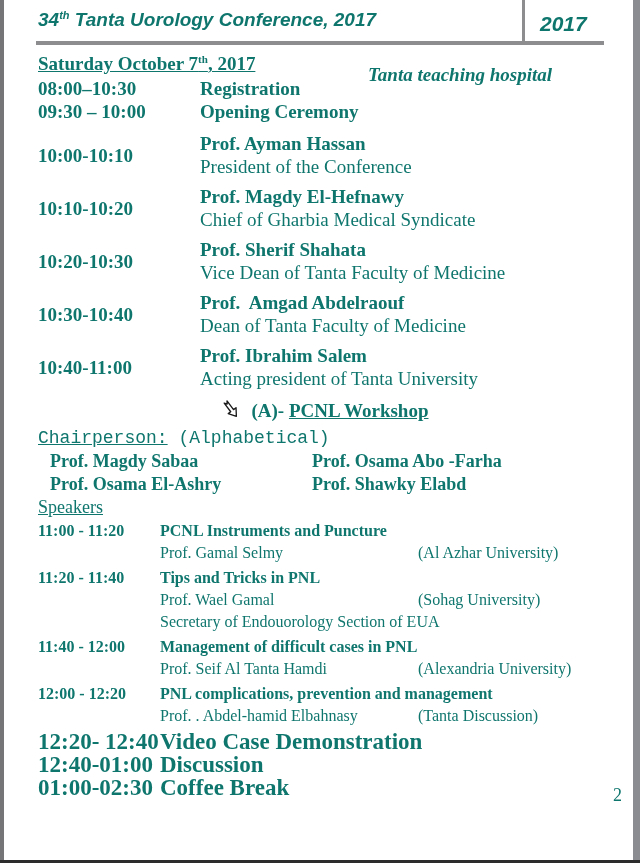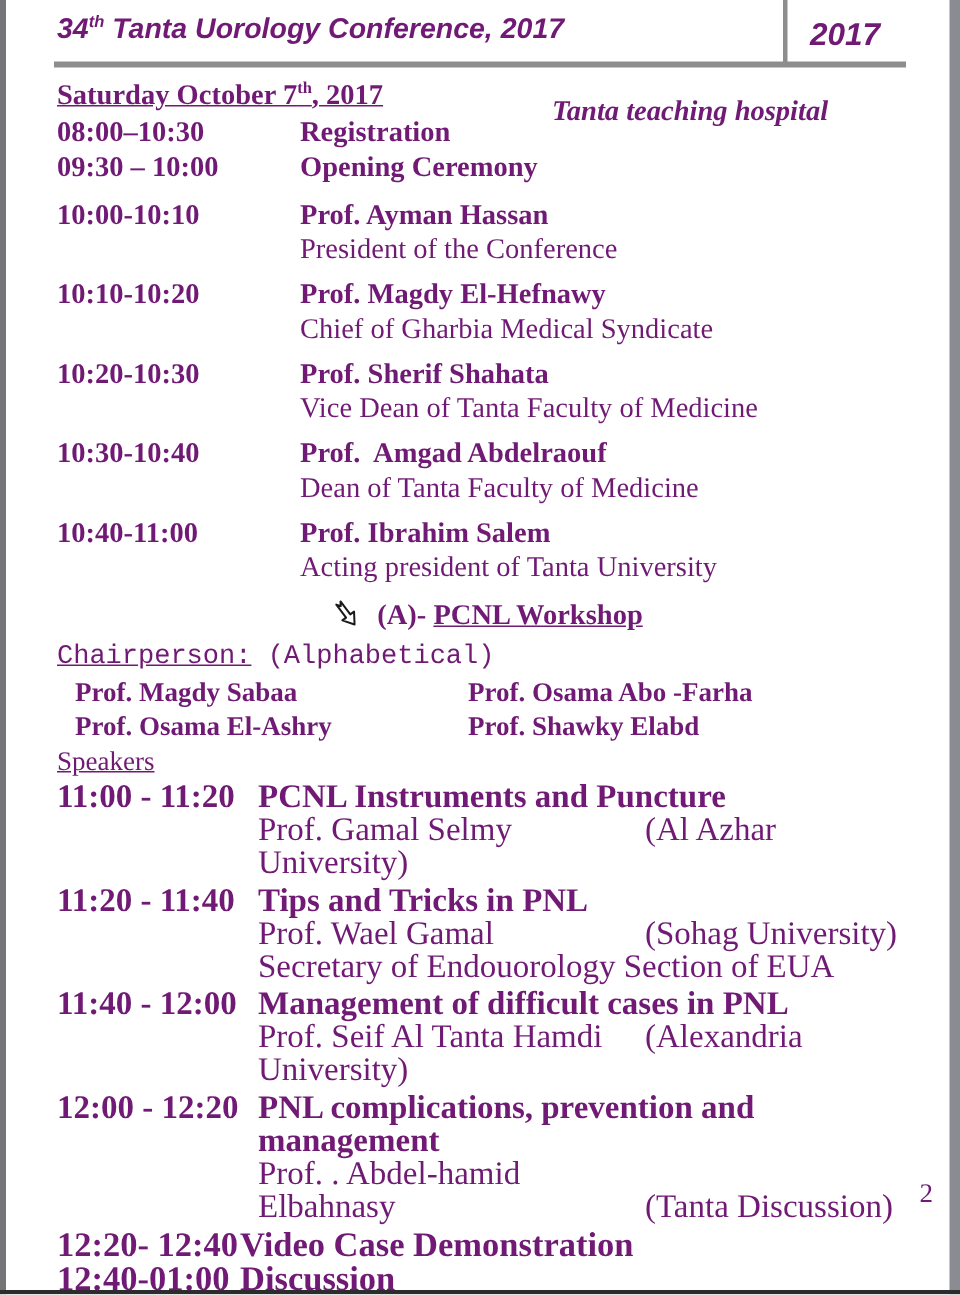--- a/index.html
+++ b/index.html
@@ -1,17 +1,17 @@
 <!DOCTYPE html>
 <html><head>
 <meta charset="utf-8">
 <style>
   html,body{margin:0;padding:0;background:#fff;}
   .page{position:relative;width:640px;height:863px;background:#ffffff;
-        font-family:"Liberation Serif",serif;color:#701a75;overflow:hidden;}
+        font-family:"Liberation Serif",serif;color:#0f766e;overflow:hidden;}
   .t{white-space:pre-wrap;}
   .u{text-decoration:underline;}
 
   
   .edge-left{position:absolute;left:0;top:0;width:4px;height:863px;background:#757577;}
   .edge-right{position:absolute;left:633px;top:0;width:7px;height:863px;background:#8b8c92;}
   .edge-bottom{position:absolute;left:0;top:860px;width:640px;height:3px;background:#2c2c2c;}
 
   
   .hdr-title{position:absolute;left:38px;top:9px;font-family:"Liberation Sans",sans-serif;
@@ -29,36 +29,36 @@
   .date-heading{text-decoration:underline;}
   .date-heading sup{font-size:11px;}
   .venue{position:absolute;left:330px;top:11px;font-style:italic;}
 
   .pre-row{display:grid;grid-template-columns:162px 1fr;font-weight:bold;
            font-size:19px;line-height:23px;}
 
   .ceremony{margin-top:9px;}
   .c-item{display:grid;grid-template-columns:162px 1fr;font-size:19px;line-height:23px;
           margin-bottom:7px;}
-  .c-time{font-weight:bold;}
+  .c-time{font-weight:bold;margin-top:12px;}
   .c-name{display:block;font-weight:bold;}
   .c-role{display:block;}
 
   .workshop-line{display:flex;align-items:center;justify-content:center;gap:9px;
                  height:27px;margin:1px 0 3px 0;font-size:19px;font-weight:bold;}
   .arrow-icon{width:23px;height:25px;transform:rotate(8deg);margin-top:-4px;}
 
   .chair-heading{font-size:18px;line-height:23px;font-family:Liberation Mono, monospace;}
   .chair-grid{display:grid;grid-template-columns:262px 1fr;padding-left:12px;
               font-weight:bold;font-size:18px;line-height:23px;}
   .speakers-heading{font-size:18px;line-height:23px;width:fit-content;text-decoration:underline;}
 
   .talks{margin-top:1px;}
-  .talk{display:grid;grid-template-columns:122px 1fr;font-size:22px;line-height:22px;
-        margin-bottom:3px;gap:12px;}
+  .talk{display:grid;grid-template-columns:122px 1fr;font-size:16px;line-height:22px;
+        margin-bottom:3px;}
   .talk-time{font-weight:bold;}
   .talk-title{display:block;font-weight:bold;}
   .talk-speaker-line{display:block;}
   .talk-speaker{display:inline-block;width:258px;}
   .talk-extra{display:block;}
 
   .close-row{display:grid;grid-template-columns:122px 1fr;font-weight:bold;
              font-size:23px;line-height:23px;}
 
   .page-number{position:absolute;left:613px;top:785px;font-size:18px;}

